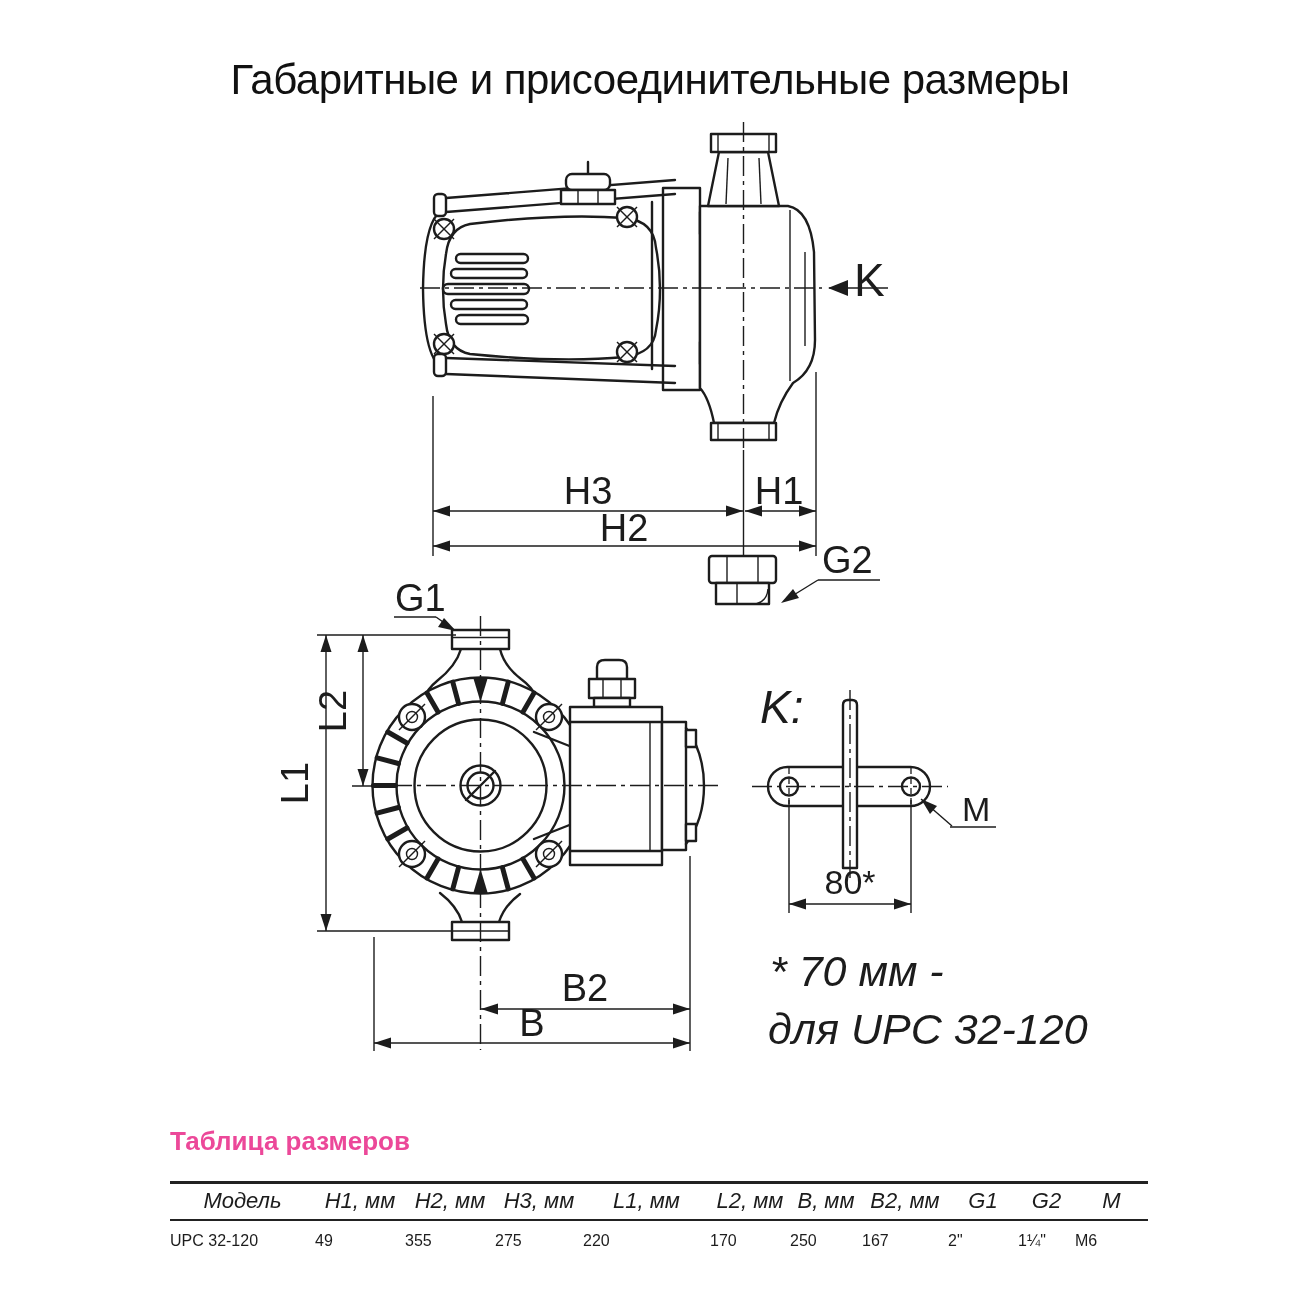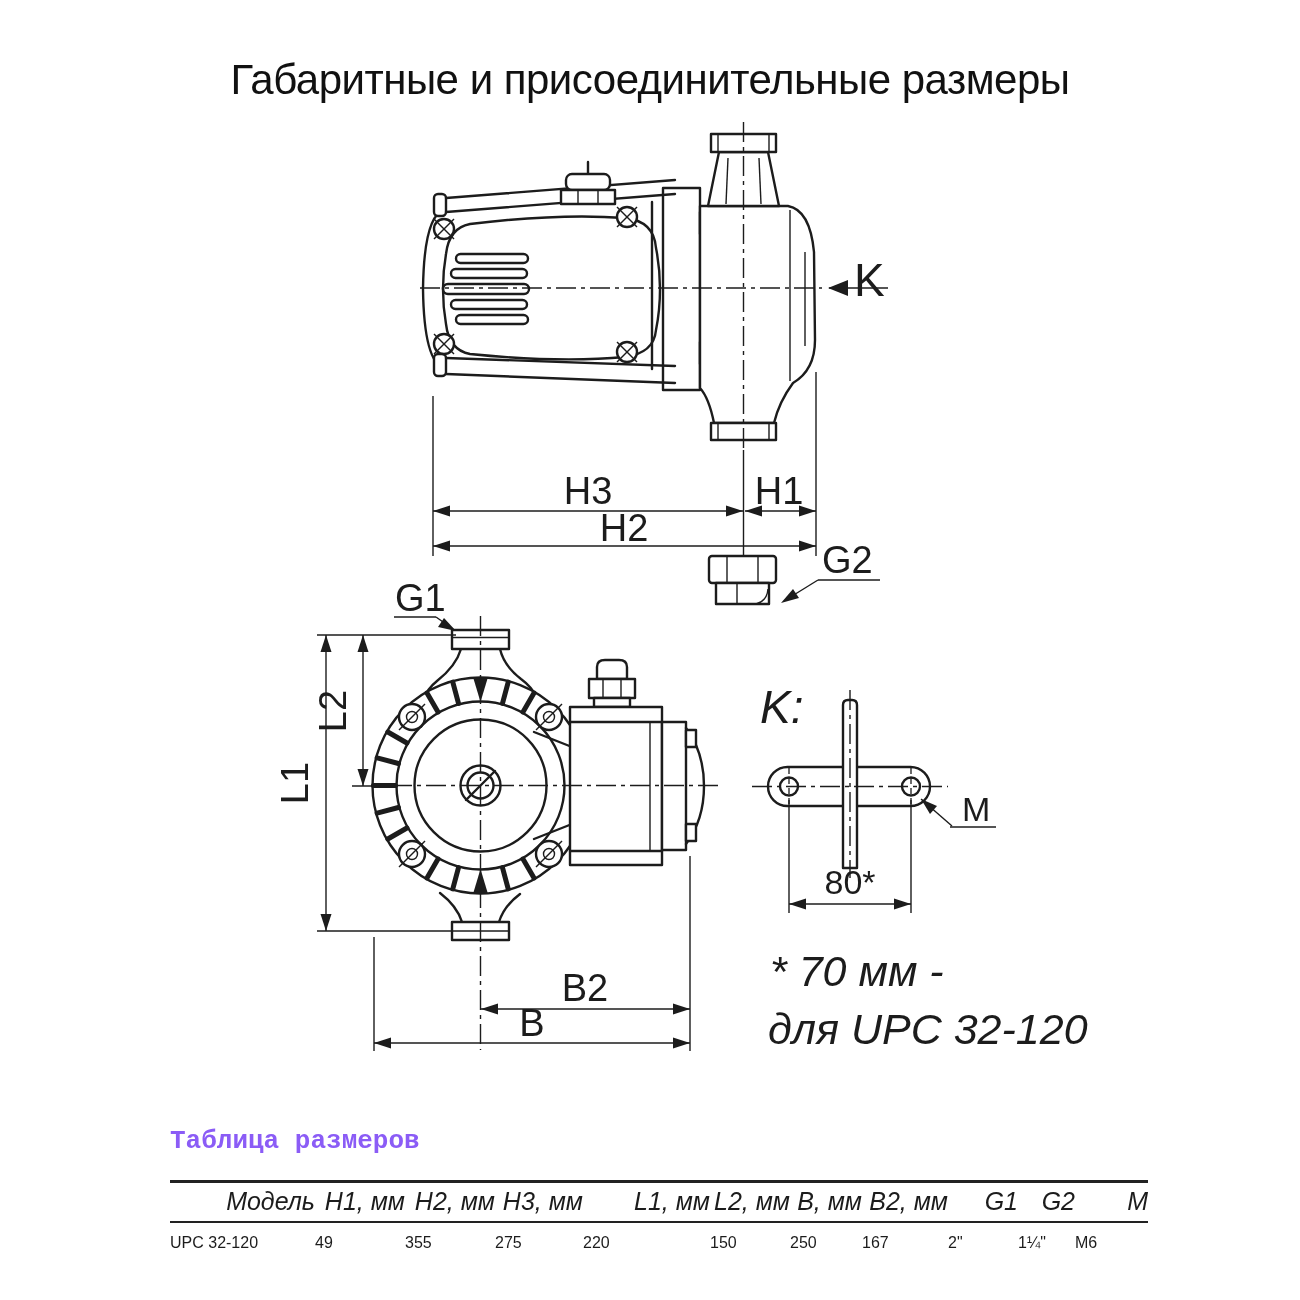--- a/index.html
+++ b/index.html
@@ -17,24 +17,24 @@
   .rib{stroke:#1c1c1c;stroke-width:5;stroke-linecap:round;}
   .arrow{fill:#1c1c1c;stroke:none;}
   text{font-family:"Liberation Sans",sans-serif;fill:#1c1c1c;}
   .dim{font-size:38px;}
   .dim-sm{font-size:34px;}
   .klabel{font-size:46px;}
   .kview-title{font-size:46px;font-style:italic;}
   .note-text{font-size:43px;font-style:italic;}
   
   .table-block{position:absolute;left:170px;top:1126px;width:978px;}
-  .table-title{font-size:26px;font-weight:bold;color:#8b5cf6;margin:0 0 24px 0;font-family:Liberation Mono, monospace;}
+  .table-title{font-size:26px;font-weight:bold;color:#ec4899;margin:0 0 24px 0;}
   table.dims{border-collapse:collapse;width:978px;table-layout:fixed;}
   table.dims thead tr{border-top:3px solid #222;border-bottom:2px solid #222;}
-  table.dims th{font-style:italic;font-weight:normal;font-size:25px;text-align:right;padding:4px 0 5px 0;}
+  table.dims th{font-style:italic;font-weight:normal;font-size:22px;text-align:center;padding:4px 0 5px 0;}
   table.dims td{font-size:16px;text-align:left;padding:11px 0 0 0;}
 </style>
 </head>
 <body>
 
 <div class="page">
 
   <div class="page-title">Габаритные и присоединительные размеры</div>
 
   <svg class="drawing" width="1300" height="1300" viewBox="0 0 1300 1300">
@@ -316,21 +316,21 @@
           <th>M</th>
         </tr>
       </thead>
       <tbody>
         <tr>
           <td>UPC 32-120</td>
           <td>49</td>
           <td>355</td>
           <td>275</td>
           <td>220</td>
-          <td>150</td>
+          <td>170</td>
           <td>250</td>
           <td>167</td>
           <td>2"</td>
           <td>1¼"</td>
           <td>M6</td>
         </tr>
       </tbody>
     </table>
   </div>
 

